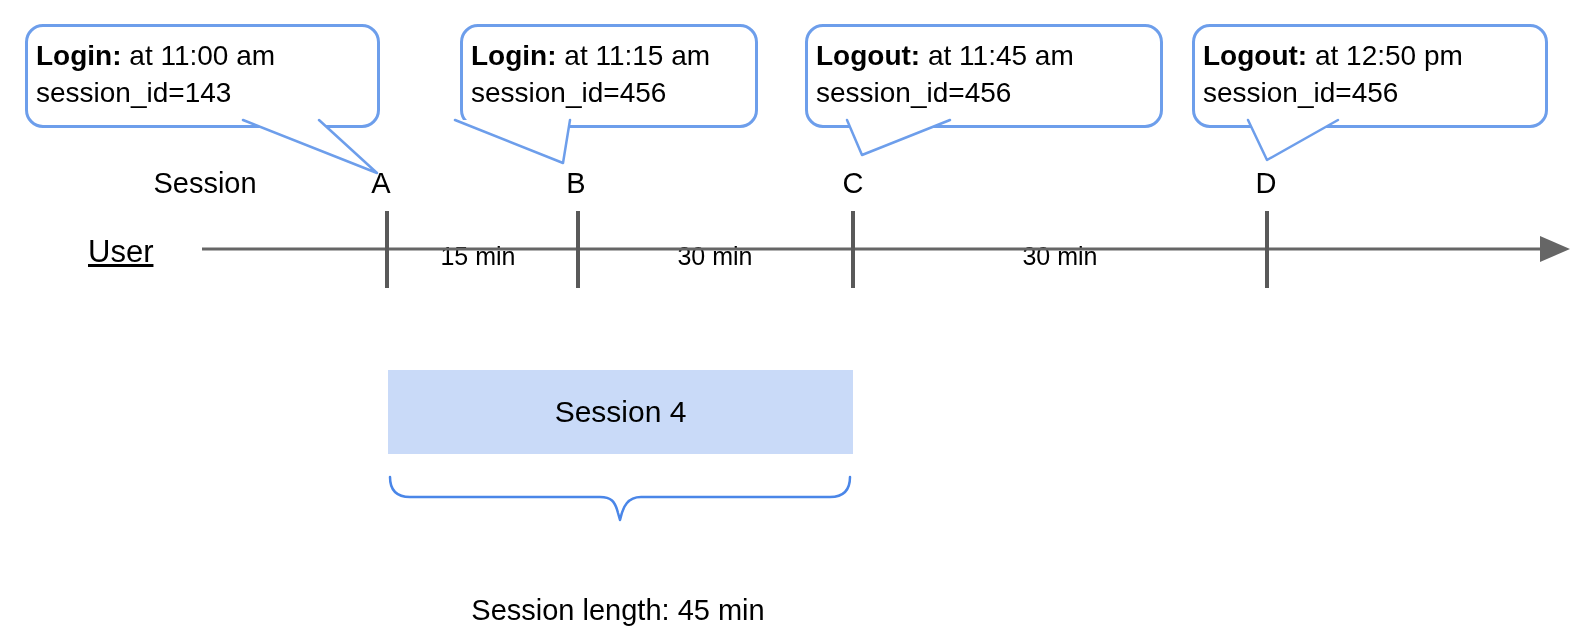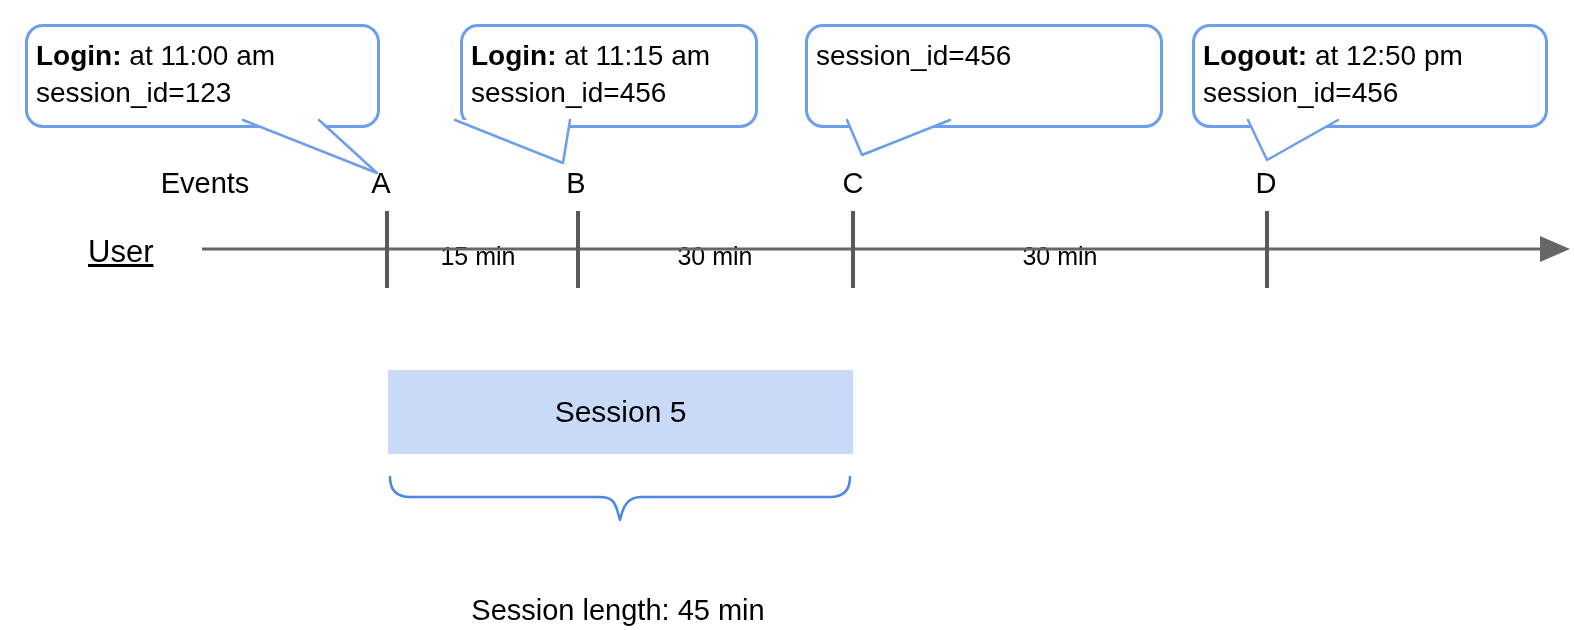--- a/index.html
+++ b/index.html
@@ -85,48 +85,49 @@
     fill: none; stroke-linecap: round; stroke-linejoin: round;
   }
 </style>
 </head>
 <body>
 
 <div class="canvas">
 
   <div class="callout" id="callout-a">
     <div><span class="event-type">Login:</span><span> at 11:00 am</span></div>
-    <div>session_id=123</div>
+    <div>session_id=143</div>
   </div>
   <div class="callout" id="callout-b">
     <div><span class="event-type">Login:</span><span> at 11:15 am</span></div>
     <div>session_id=456</div>
   </div>
   <div class="callout" id="callout-c">
+    <div><span class="event-type">Logout:</span><span> at 11:45 am</span></div>
     <div>session_id=456</div>
   </div>
   <div class="callout" id="callout-d">
     <div><span class="event-type">Logout:</span><span> at 12:50 pm</span></div>
     <div>session_id=456</div>
   </div>
 
-  <div class="label" id="events-label">Events</div>
+  <div class="label" id="events-label">Session</div>
   <div class="label" id="user-label">User</div>
 
   <div class="label tick-label" id="tick-label-a">A</div>
   <div class="label tick-label" id="tick-label-b">B</div>
   <div class="label tick-label" id="tick-label-c">C</div>
   <div class="label tick-label" id="tick-label-d">D</div>
 
   <div class="label interval-label" id="interval-label-1">15 min</div>
   <div class="label interval-label" id="interval-label-2">30 min</div>
   <div class="label interval-label" id="interval-label-3">30 min</div>
 
   <div class="session-box">
-    <span>Session 5</span>
+    <span>Session 4</span>
   </div>
   <div class="label" id="session-length-label">Session length: 45 min</div>
 
   <svg class="overlay" viewBox="0 0 1574 630">
 
     <path class="callout-tail" d="M 243 120 L 377 173 L 319 120"></path>
     <path class="callout-tail" d="M 455 120 L 563 163 L 570 120"></path>
     <path class="callout-tail" d="M 950 120 L 862 155 L 847 120"></path>
     <path class="callout-tail" d="M 1338 120 L 1267 160 L 1248 120"></path>
 

